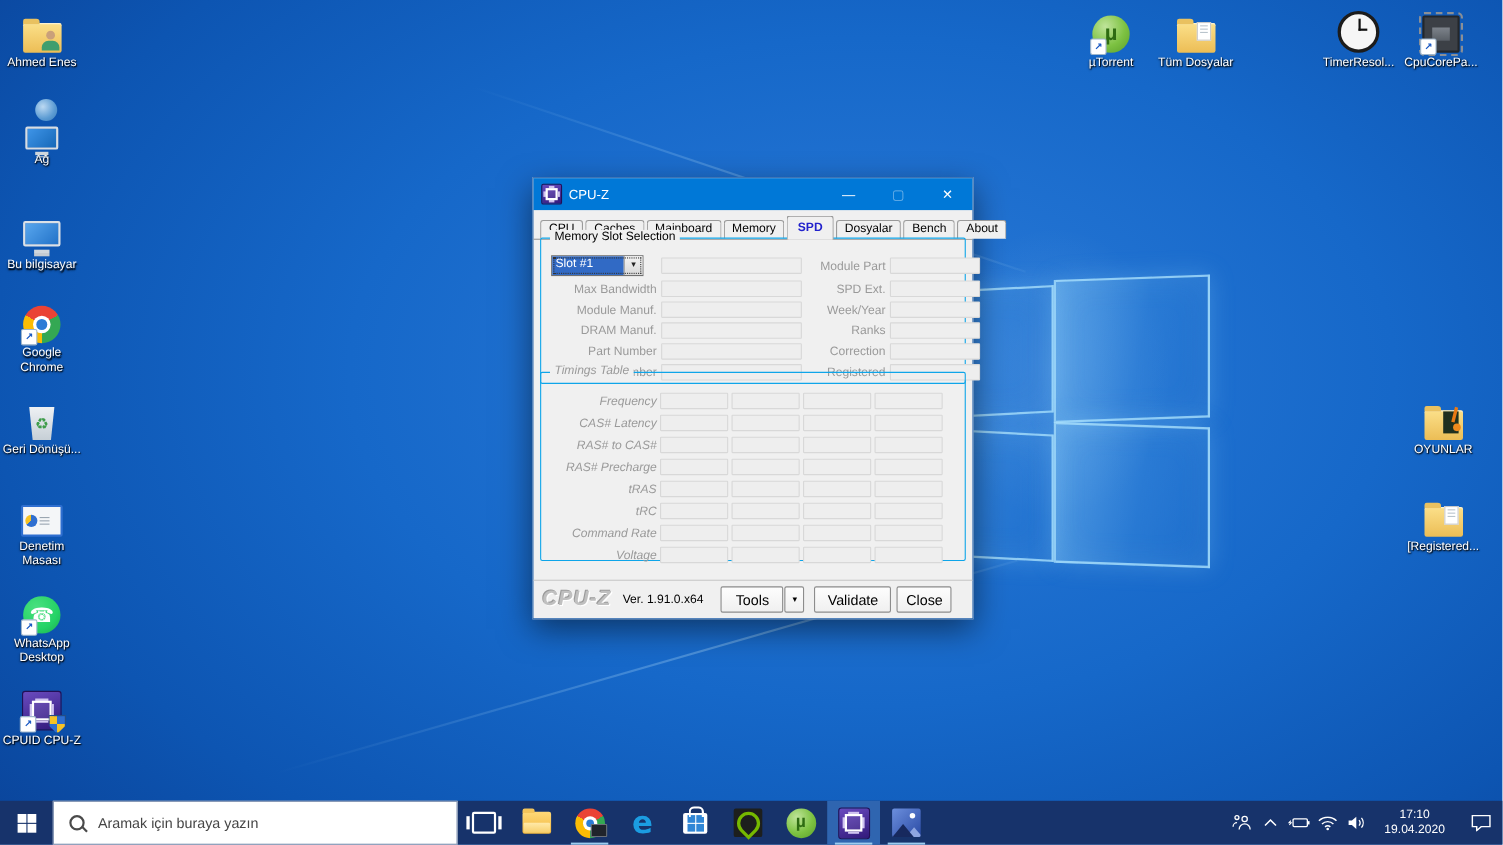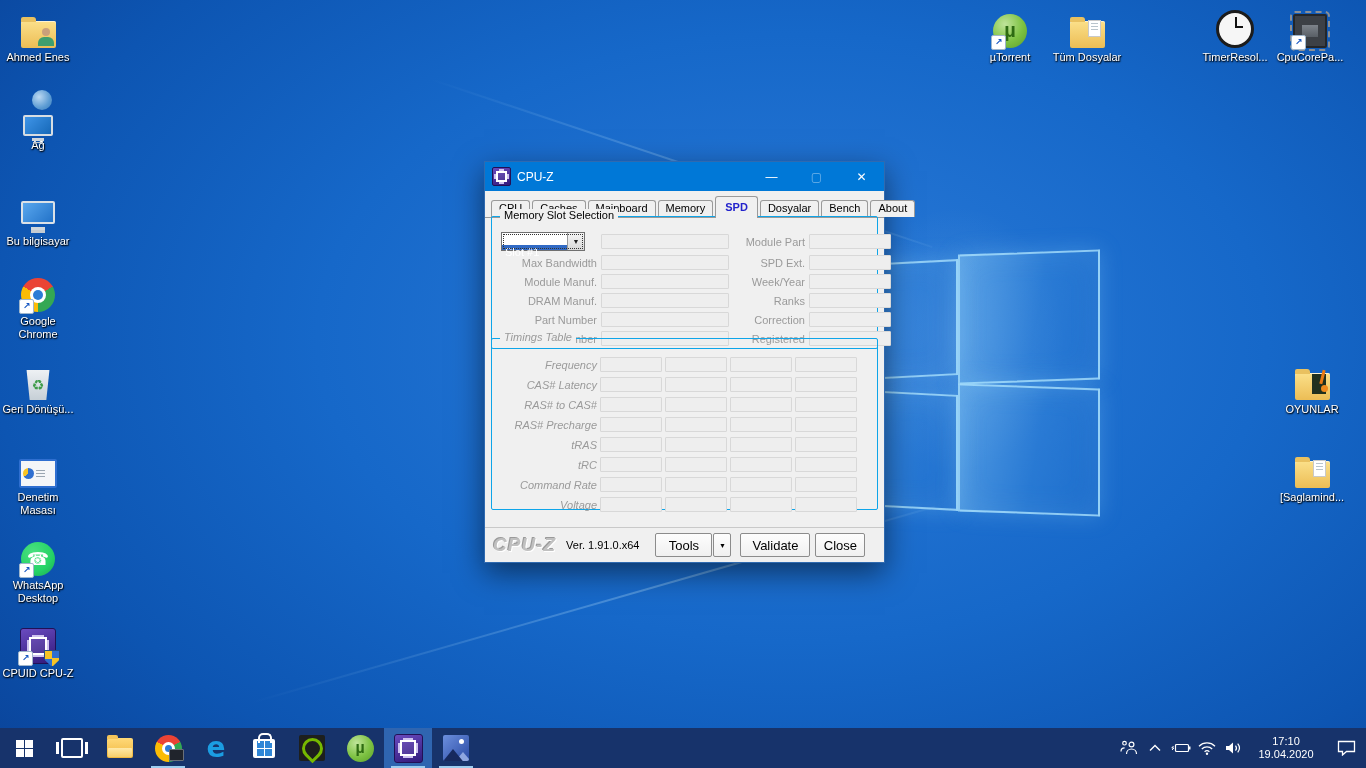--- a/index.html
+++ b/index.html
@@ -91,21 +91,21 @@
   .groupbox{position:absolute;border:1px solid #0ea5e9;border-radius:2px;}
   .groupbox .gtitle{position:absolute;top:-8px;left:8px;background:#f0f0f0;padding:0 4px;font-size:11px;}
   .gb1{left:6px;top:54px;width:385px;height:131px;}
   .gb2{left:6px;top:176px;width:385px;height:170px;font-style:italic;}
   .gb2 .gtitle{color:#9a9a9a;}
   .memgrid{position:absolute;left:9px;top:15px;right:6px;display:grid;
            grid-template-columns:96px 128px 72px 82px;column-gap:4px;row-gap:4px;align-items:center;}
   .glabel{color:#9a9a9a;text-align:right;white-space:nowrap;}
   .gfield{height:13px;background:#eeeeee;border:1px solid #d8d8d8;border-radius:1px;}
   .combo{width:82px;height:17px;border:1px solid #707070;background:#fff;display:flex;outline:1px dotted #333;outline-offset:-3px;}
-  .combo .sel{flex:1;background:#316ac5;color:#fff;padding:1px 3px;line-height:13px;margin-top:12px;}
+  .combo .sel{flex:1;background:#316ac5;color:#fff;padding:1px 3px;line-height:13px;}
   .combo .arrow{width:16px;background:linear-gradient(#f4f4f4,#d8d8d8);border-left:1px solid #9a9a9a;
                 display:flex;align-items:center;justify-content:center;font-size:7px;color:#222;}
   .timgrid{position:absolute;left:9px;top:18px;display:grid;
            grid-template-columns:96px 62px 62px 62px 62px;column-gap:3px;row-gap:5px;align-items:center;}
   .footer{position:absolute;left:0;right:0;bottom:0;height:34px;border-top:1px solid #c9c9c9;display:flex;align-items:center;}
   .cpuzlogo{font-size:19px;font-weight:bold;font-style:italic;color:#c0c0c0;letter-spacing:1px;
             text-shadow:1px 1px 0 #fff,-1px -1px 0 #9a9a9a;margin:0 10px 0 8px;}
   .ver{font-size:11px;margin-right:14px;}
   .wbtn{height:22px;background:linear-gradient(#fdfdfd,#f0f0f0);border:1px solid #8c8c8c;border-radius:2px;
         font-size:13px;display:flex;align-items:center;justify-content:center;}
@@ -281,21 +281,21 @@
 <div class="dicon" style="left:1274px;top:446px">
   <div class="art">
       <div class="folder">
     <div class="doc">
           <i></i>
           <i></i>
           <i></i>
         </div>
       </div>
     </div>
-  <div class="lbl">[Saglamind...</div>
+  <div class="lbl">[Registered...</div>
 </div>
 
 <div class="window">
   <div class="titlebar">
     <div class="ticon cpuz-tile"></div>
     <div class="ttext">CPU-Z</div>
     <div class="cbtn">—</div>
     <div class="cbtn dim">▢</div>
     <div class="cbtn">✕</div>
   </div>
@@ -406,20 +406,24 @@
 </div>
 
 <div class="taskbar">
   <div class="tb-start">
     <div class="winlogo">
         <i></i>
         <i></i>
         <i></i>
         <i></i>
       </div>
+  </div>
+  <div class="tb-search">
+    <div class="mag"></div>
+    <input type="text" placeholder="Aramak için buraya yazın" style="">
   </div>
   <div class="tb-btn">
     <div class="taskview"></div>
   </div>
   <div class="tb-btn">
     <div class="fe-folder"></div>
   </div>
   <div class="tb-btn">
     <div class="chrome chrome-sm"></div>
     <div class="badge"></div>

